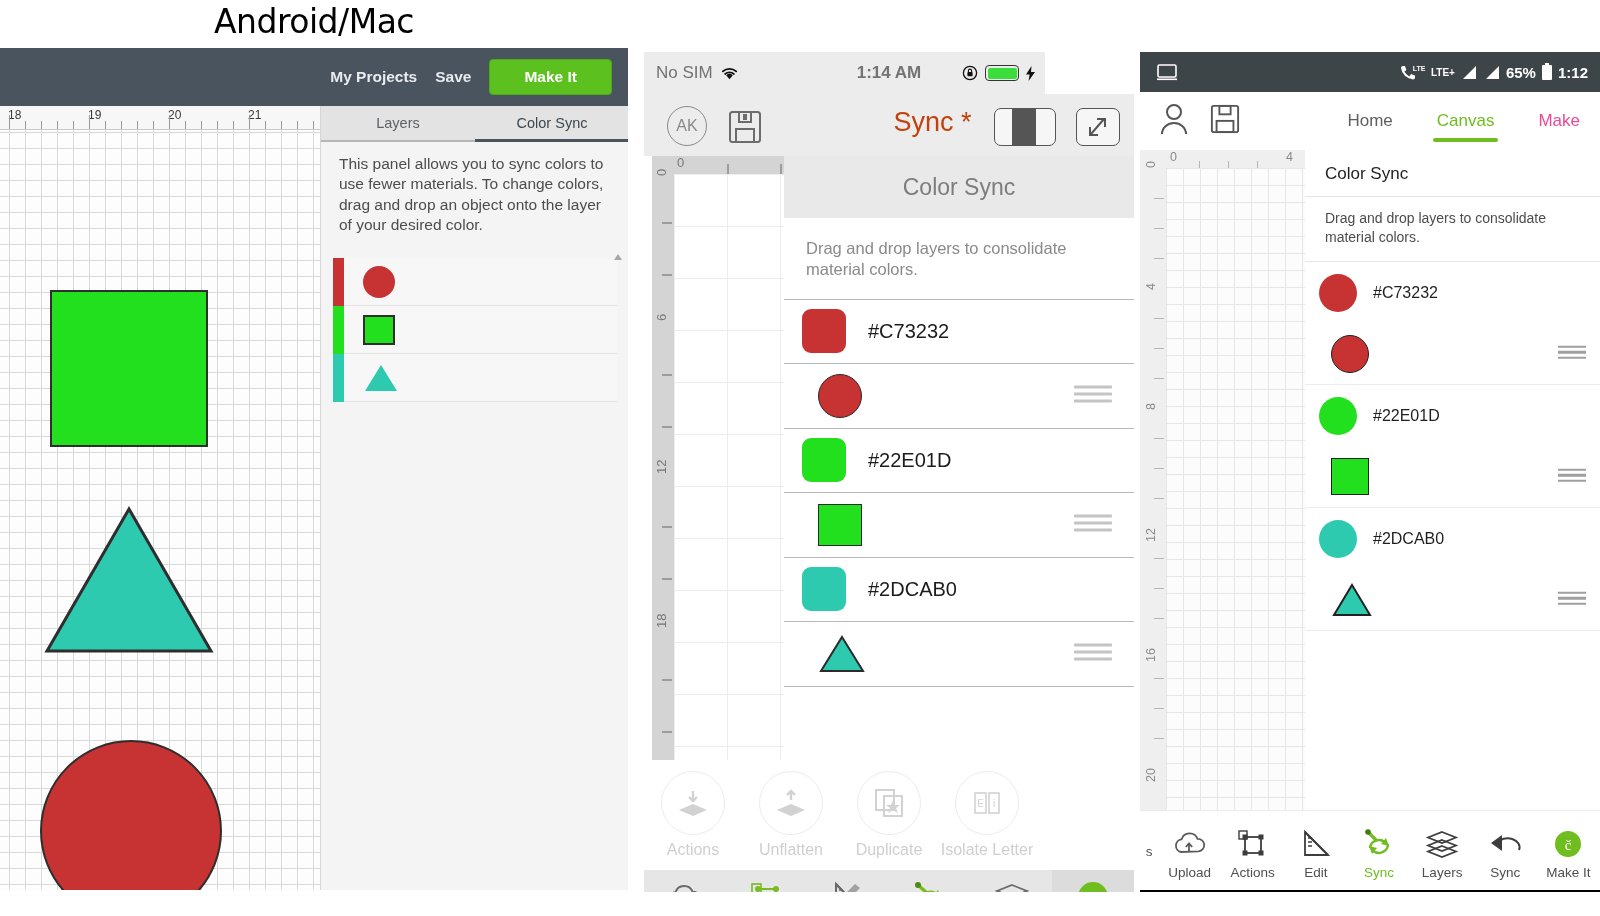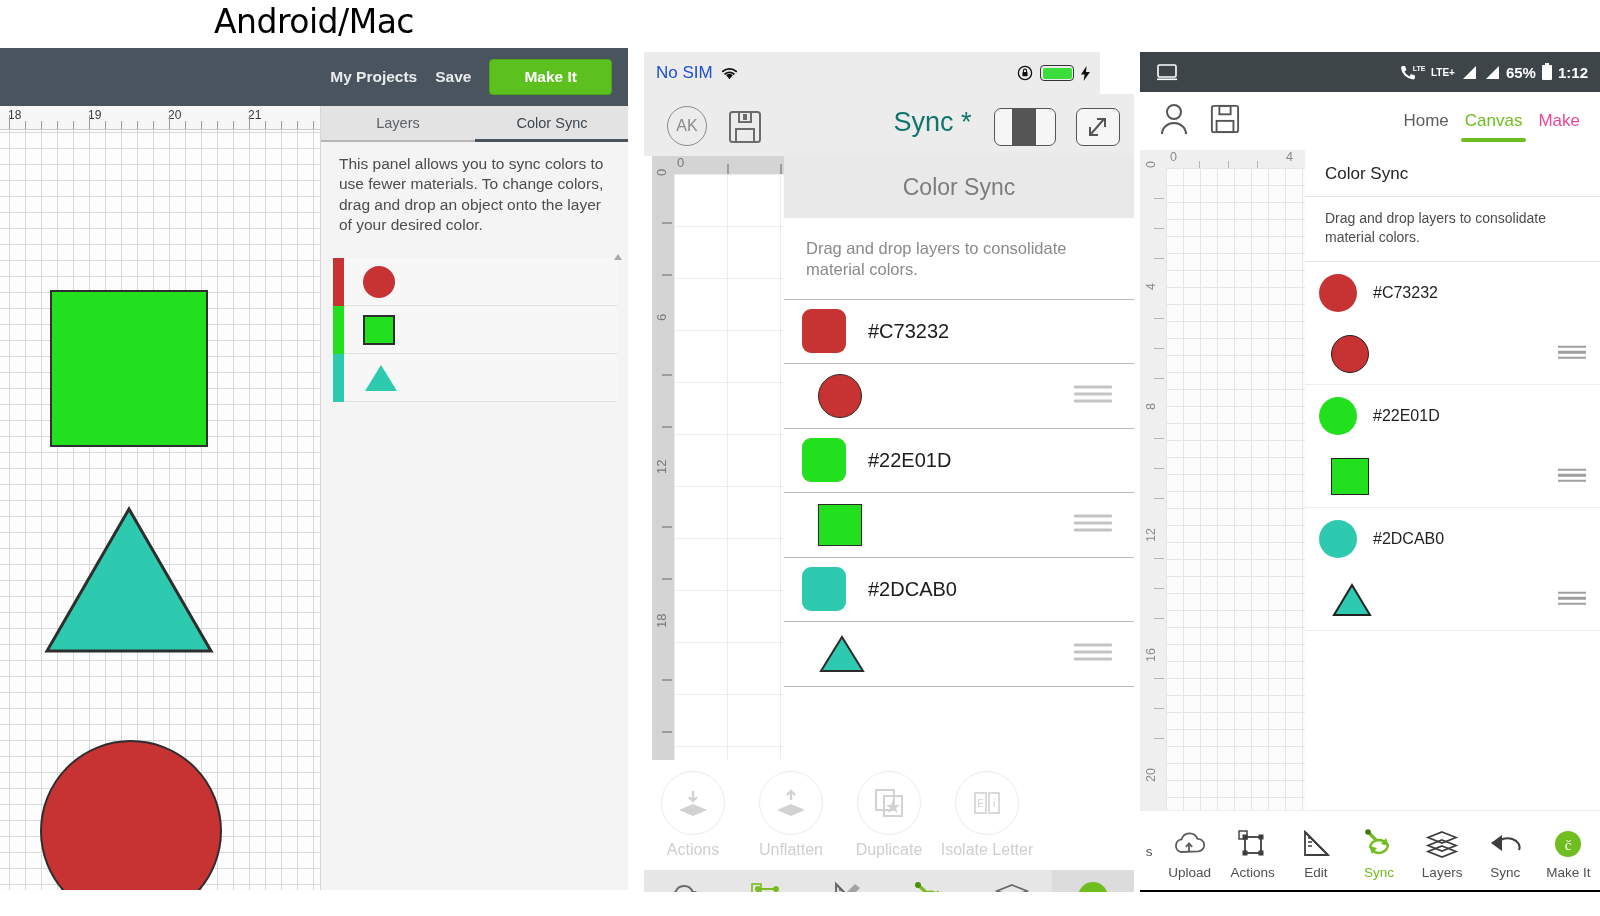--- a/index.html
+++ b/index.html
@@ -86,36 +86,36 @@
   .mini.tri { width:36px; height:30px; }
   .win-panel-scroll { position:absolute; right:6px; top:148px; width:8px; height:250px; }
   .win-panel-scroll .arrow-up {
     position:absolute; top:0; left:0;
     width:0;height:0;border-left:4px solid transparent;border-right:4px solid transparent;border-bottom:6px solid #a8a8a8;
   }
 
   
   .ios { position:absolute; left:644px; top:52px; width:490px; height:840px; background:#fff; overflow:hidden; }
   .ios-status {
-    position:absolute; left:0; top:0; width:456px; height:42px; background:#ececec;
-    display:flex; align-items:center; font-size:17px; color:#1d4ed8; font-family:"Liberation Sans",sans-serif;
+    position:absolute; left:0; top:0; width:401px; height:42px; background:#ececec;
+    display:flex; align-items:center; font-size:17px; color:#737373; font-family:"Liberation Sans",sans-serif;
   }
   .ios-status .left { position:absolute; left:12px; display:flex; align-items:center; gap:7px; font-weight:500; }
   .ios-status .center { position:absolute; left:0; width:490px; text-align:center; font-weight:700; font-size:17px; }
   .ios-status .right { position:absolute; right:10px; display:flex; align-items:center; gap:7px; }
   .batt { width:34px; height:16px; border:1.5px solid #333; border-radius:4px; padding:1.5px; }
   .batt i { display:block; width:100%; height:100%; background:#3bdd3b; border-radius:2px; }
 
   .ios-navbar { position:absolute; left:0; top:42px; width:490px; height:62px; background:#ececec; }
   .ios-avatar {
     position:absolute; left:23px; top:12px; width:40px; height:40px; border-radius:50%;
     border:1.5px solid #8a8a8a; color:#8a8a8a; font-size:16px;
     display:flex; align-items:center; justify-content:center; font-family:"Liberation Sans",sans-serif;
   }
-  .ios-title { position:absolute; left:0; top:13px; width:577px; text-align:center; font-size:27px; color:#0f766e; }
+  .ios-title { position:absolute; left:0; top:13px; width:577px; text-align:center; font-size:27px; color:#c2410c; }
   .ios-split { position:absolute; right:78px; top:14px; width:62px; height:38px; border:1.5px solid #555; border-radius:7px; background:#f6f6f6; overflow:hidden; }
   .ios-split i { position:absolute; left:17px; top:0; width:24px; height:100%; background:#555; }
   .ios-expand { position:absolute; right:14px; top:14px; width:44px; height:38px; border:1.5px solid #555; border-radius:7px; background:#f6f6f6; }
 
   
   .ios-canvas { position:absolute; left:0; top:104px; width:490px; height:604px; background:#fff; }
   .ios-vruler { position:absolute; left:8px; top:104px; width:22px; height:604px; background:#d4d4d4; }
   .ios-vruler .n { position:absolute; left:2px; font-size:13px; color:#777; transform: rotate(-90deg); transform-origin: left top; white-space:nowrap; }
   .ios-vruler .tk { position:absolute; left:10px; width:10px; height:2px; background:#9c9c9c; }
   .ios-hruler { position:absolute; left:30px; top:104px; width:110px; height:18px; background:#d4d4d4; }
@@ -160,21 +160,21 @@
   .ios-tb .ic { height:36px; display:flex; align-items:center; justify-content:center; margin-bottom:2px; }
 
   
   .and { position:absolute; left:1140px; top:52px; width:460px; height:840px; background:#fff; overflow:hidden; }
   .and-status { position:absolute; left:0; top:0; width:460px; height:40px; background:#3d4549; color:#fff;
                 display:flex; align-items:center; font-size:15px; }
   .and-status .left { position:absolute; left:16px; display:flex; align-items:center; }
   .and-status .right { position:absolute; right:12px; display:flex; align-items:center; gap:5px; font-weight:700; }
   .and-navbar { position:absolute; left:0; top:40px; width:460px; height:58px; background:#fff; }
   .and-nav-icons { position:absolute; left:18px; top:10px; display:flex; gap:20px; }
-  .and-tabs { position:absolute; right:10px; top:0; height:58px; display:flex; align-items:flex-start; gap:16px; padding-right:10px; }
+  .and-tabs { position:absolute; right:10px; top:0; height:58px; display:flex; align-items:flex-start; gap:44px; padding-right:10px; }
   .and-tab { font-size:17px; color:#5e5e5e; position:relative; height:58px; display:flex; align-items:center; }
   .and-tab.active { color:#6fbd1e; }
   .and-tab.active::after { content:''; position:absolute; left:-4px; right:-4px; bottom:8px; height:4px; background:#6fbd1e; border-radius:2px; }
   .and-tab.dim { color:#ec4899; }
 
   .and-canvas { position:absolute; left:0; top:98px; width:165px; height:660px; background:#fafafa; }
   .and-vruler { position:absolute; left:0; top:98px; width:26px; height:660px; background:#efefef; }
   .and-vruler .n { position:absolute; left:4px; font-size:12.5px; color:#8a8a8a; transform:rotate(-90deg); transform-origin:left top; white-space:nowrap; }
   .and-vruler .tk { position:absolute; left:14px; width:10px; height:1px; background:#b5b5b5; }
   .and-hruler { position:absolute; left:26px; top:98px; width:139px; height:18px; background:#efefef; }
@@ -305,20 +305,21 @@
 
     <div class="ios-status">
       <div class="left">
         <span>No SIM</span>
         <svg width="19" height="15" viewBox="0 0 19 15">
           <path d="M9.5 13.2 L6.2 9.3 a5 5 0 0 1 6.6 0 Z" fill="#111"></path>
           <path d="M2.8 5.4 a10 10 0 0 1 13.4 0" stroke="#111" stroke-width="1.8" fill="none" stroke-linecap="round"></path>
           <path d="M5.1 8.0 a6.6 6.6 0 0 1 8.8 0" stroke="#111" stroke-width="1.7" fill="none" stroke-linecap="round"></path>
         </svg>
       </div>
+      <div class="center">1:14 AM</div>
       <div class="right">
         <svg width="16" height="16" viewBox="0 0 16 16">
           <circle cx="8" cy="8" r="6.6" fill="none" stroke="#111" stroke-width="1.3"></circle>
           <rect x="5.4" y="7" width="5.2" height="4.3" rx="0.8" fill="#111"></rect>
           <path d="M6.4 7 v-1.3 a1.6 1.6 0 0 1 3.2 0 V7" fill="none" stroke="#111" stroke-width="1.1"></path>
         </svg>
         <span class="batt">
             <i></i>
           </span>
         <svg width="9" height="15" viewBox="0 0 9 15">

